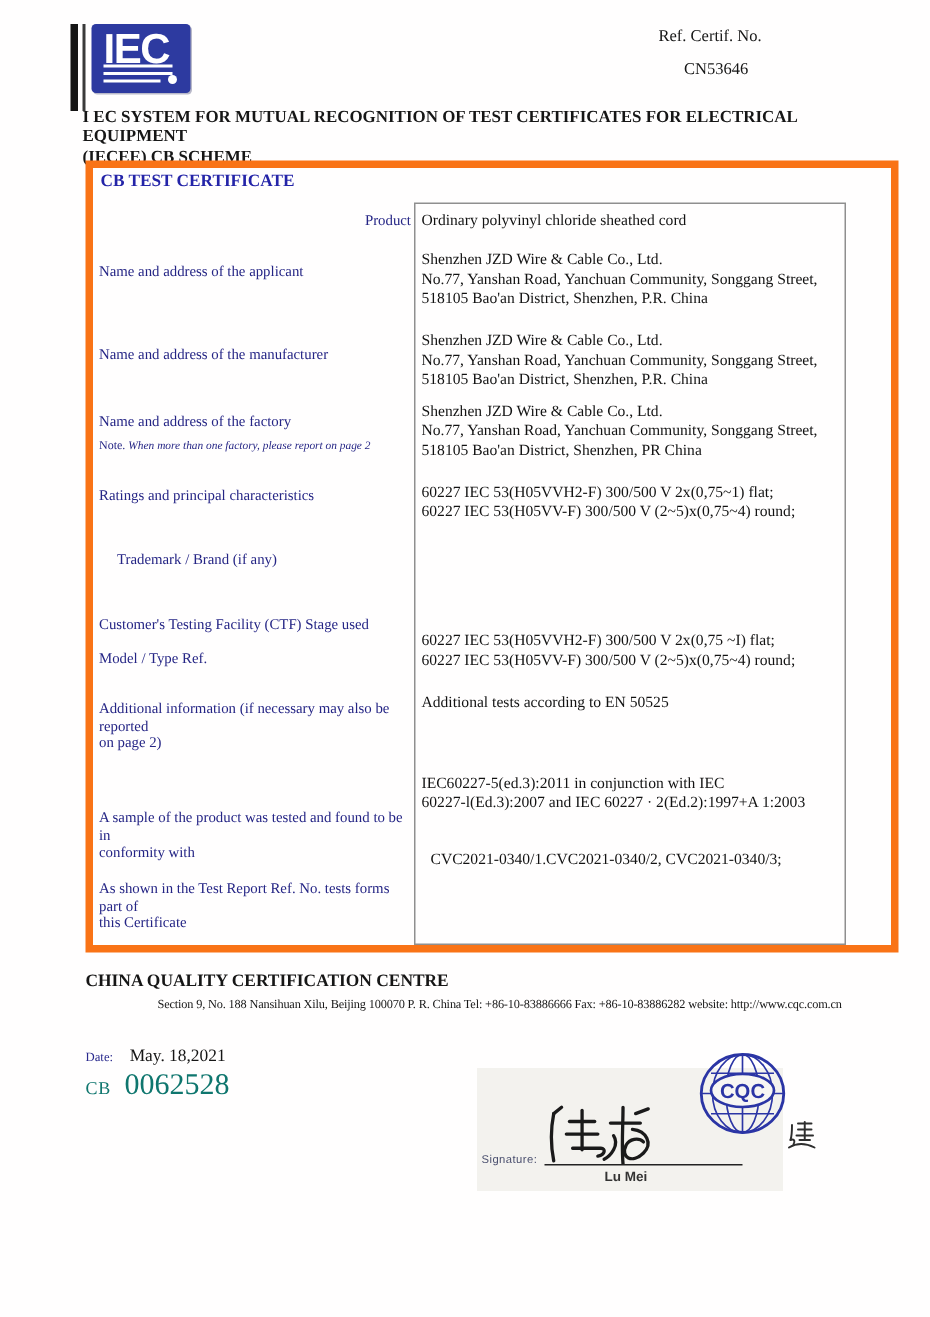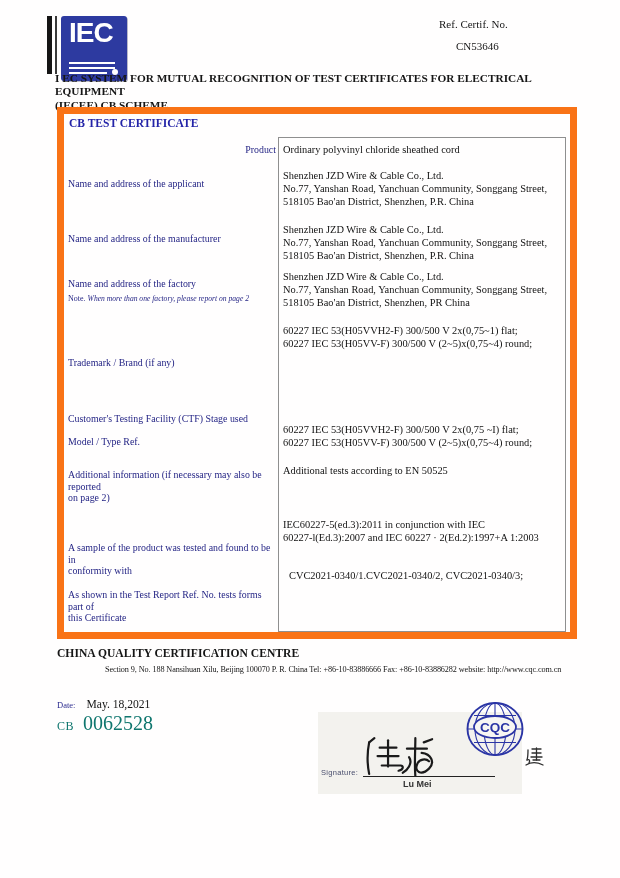--- a/index.html
+++ b/index.html
@@ -4,54 +4,54 @@
 <style>
   html,body{margin:0;padding:0;background:#fff;}
   .page{
     position:relative;width:620px;height:878px;background:#fffefe;
     font-family:"Liberation Serif", serif;color:#161616;overflow:hidden;
   }
   
   .iec-logo{position:absolute;left:47px;top:16px;display:flex;align-items:flex-start;}
   .iec-bar-thick{width:5px;height:58px;background:#151515;margin-right:3px;}
   .iec-bar-thin{width:2px;height:58px;background:#3a3a3a;margin-right:4px;}
-  .iec-box{position:relative;width:66px;height:65px;background:#2d3aa0;border-radius:3px;
+  .iec-box{position:relative;width:66px;height:46px;background:#2d3aa0;border-radius:3px;
            box-shadow:1px 1px 0 #b9b9c9;}
   .iec-text{position:absolute;left:8px;top:0px;color:#fff;
             font-family:"Liberation Sans",sans-serif;font-weight:bold;font-size:28px;
             letter-spacing:-1px;line-height:34px;}
   .iec-lines{position:absolute;left:8px;bottom:7px;width:50px;}
   .iec-line{height:2px;background:#fff;margin-top:3px;}
   .iec-line.l1{width:46px;}
   .iec-line.l2{width:46px;}
   .iec-line.l3{width:38px;}
   .iec-dot{position:absolute;right:1px;bottom:-1px;width:6px;height:6px;border-radius:50%;background:#fff;}
   
   .ref-label{position:absolute;left:439px;top:18px;font-size:11px;}
   .ref-value{position:absolute;left:456px;top:40px;font-size:11px;}
   .scheme-title{position:absolute;left:55px;top:72px;width:515px;font-weight:bold;
                 font-size:11.3px;line-height:1.18;white-space:pre-line;}
   
   .cert-table{position:absolute;left:57px;top:107px;width:506px;height:518px;
-              border:7px solid #f97316;}
+              border:5px solid #f97316;padding-left:26px;}
   .cert-title{position:absolute;left:5px;top:3px;color:#2424a8;font-weight:bold;font-size:11.5px;}
   .value-box{position:absolute;left:214px;top:23px;width:286px;height:493px;border:1px solid #8f8f8f;}
   .lbl{position:absolute;left:4px;width:208px;color:#252585;font-size:9.9px;line-height:1.18;
        white-space:pre-line;}
   .lbl-note{position:absolute;left:4px;width:210px;color:#252585;font-size:8px;}
   .lbl-note .note-italic{font-style:italic;font-size:7.6px;}
   .val{position:absolute;left:4px;width:278px;font-size:10.4px;line-height:12.8px;
        color:#121212;white-space:pre-line;}
   
   .lbl.r0{top:30px;text-align:right;}   .val.v0{top:6px;}
   .lbl.r1{top:64px;}   .val.v1{top:32px;}
   .lbl.r2{top:119px;}  .val.v2{top:86px;}
   .lbl.r3{top:164px;}  .lbl-note.r3n{top:180px;} .val.v3{top:133px;}
   .lbl.r4{top:213px;}  .val.v4{top:187px;}
-  .lbl.r5{top:243px;}
+  .lbl.r5{top:256px;margin-left:12px;}
   .lbl.r6{top:299px;}
   .lbl.r7{top:322px;}  .val.v7{top:286px;}
   .lbl.r8{top:355px;}  .val.v8{top:327px;}
   .lbl.r9{top:428px;}  .val.v9{top:381px;}
   .lbl.r10{top:475px;} .val.v10{top:432px;left:10px;}
   
   .issued-note{position:absolute;left:63px;top:627px;color:#2a2a8e;font-size:10.3px;}
   .ncb-name{position:absolute;left:57px;top:647px;font-weight:bold;font-size:11.6px;}
   .ncb-address{position:absolute;left:57px;top:665px;font-size:8.2px;letter-spacing:-0.1px;white-space:nowrap;padding-left:48px;}
   .date-row{position:absolute;left:57px;top:694px;}
@@ -99,20 +99,21 @@
   <div class="cert-table">
     <div class="cert-title">CB TEST CERTIFICATE</div>
 
     <div class="lbl r0">Product</div>
     <div class="lbl r1">Name and address of the applicant</div>
     <div class="lbl r2">Name and address of the manufacturer</div>
     <div class="lbl r3">Name and address of the factory</div>
     <div class="lbl-note r3n">
       <span>Note. </span><span class="note-italic">When more than one factory, please report on page 2</span>
     </div>
+    <div class="lbl r4">Ratings and principal characteristics</div>
     <div class="lbl r5">Trademark / Brand (if any)</div>
     <div class="lbl r7">Model / Type Ref.</div>
     <div class="lbl r6">Customer's Testing Facility (CTF) Stage used</div>
     <div class="lbl r8">Additional information (if necessary may also be reported
 on page 2)</div>
     <div class="lbl r9">A sample of the product was tested and found to be in
 conformity with</div>
     <div class="lbl r10">As shown in the Test Report Ref. No. tests forms part of
 this Certificate</div>
 

